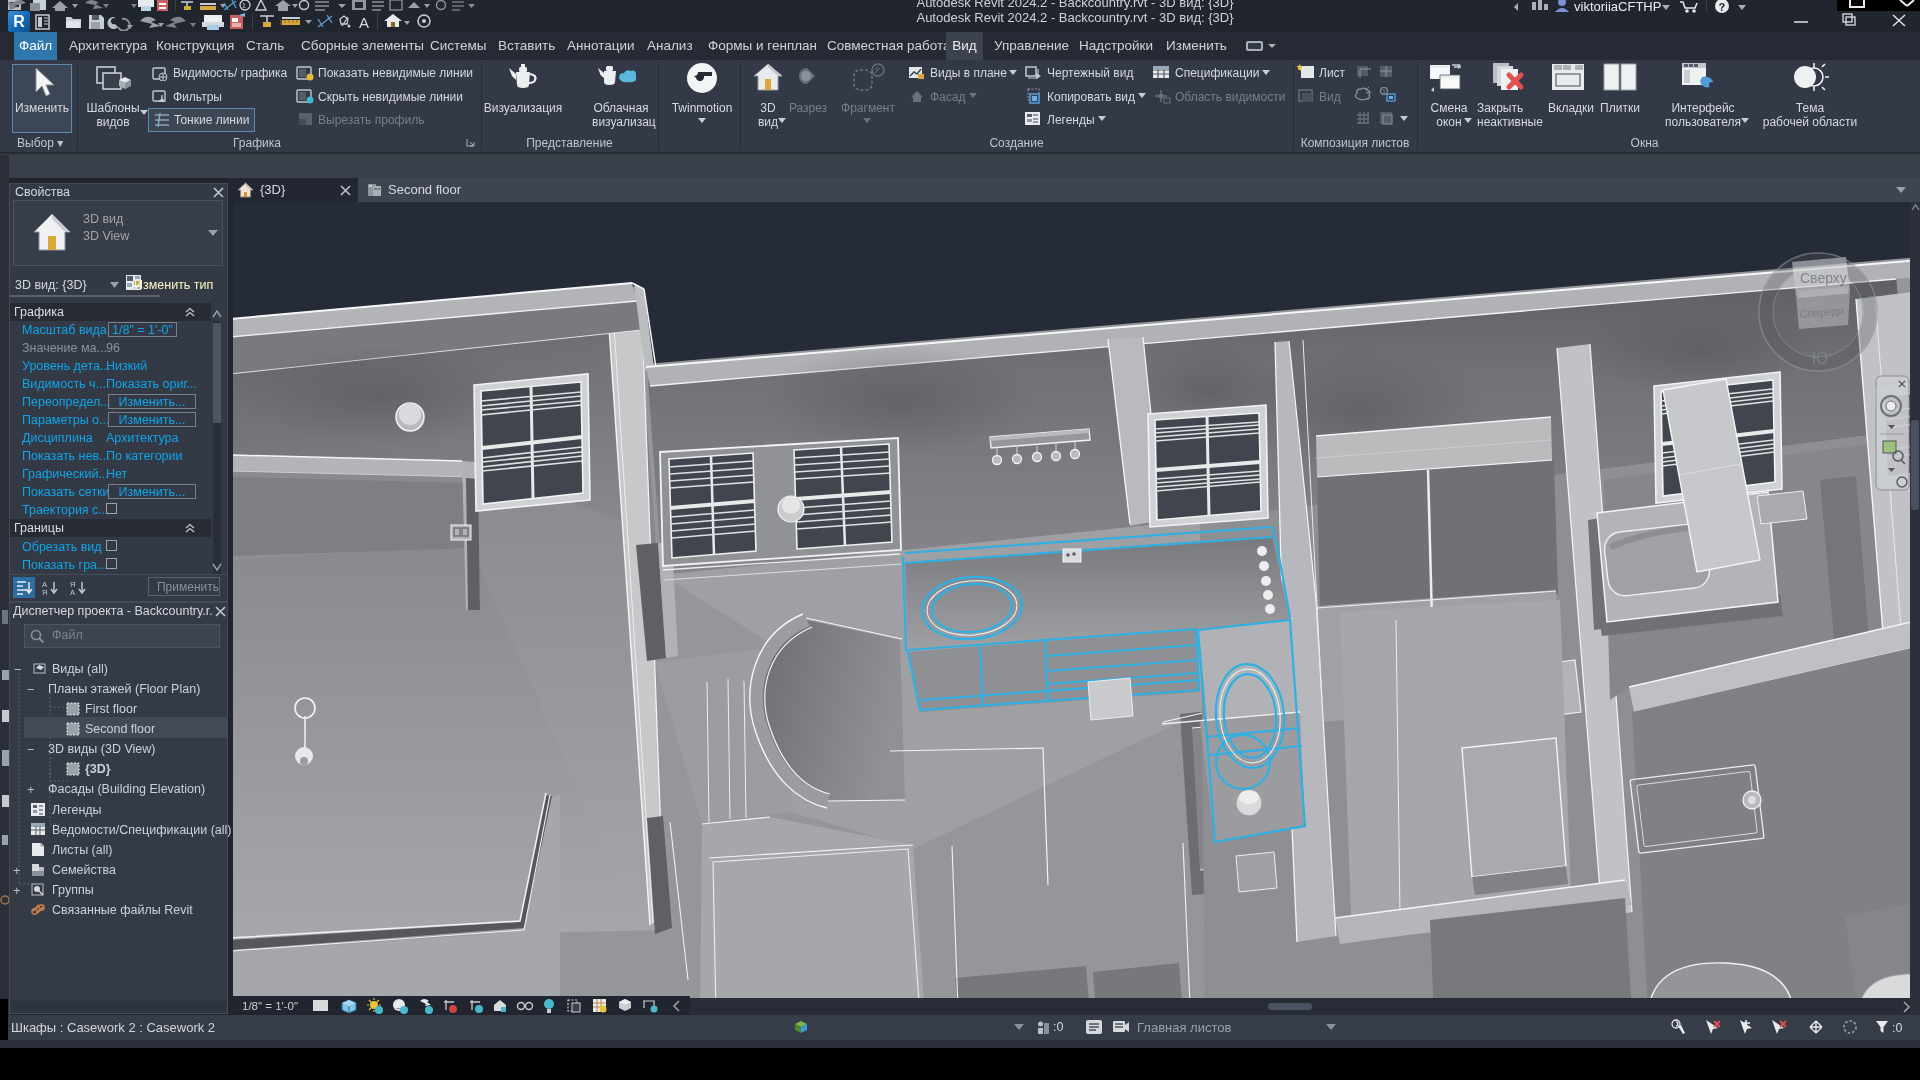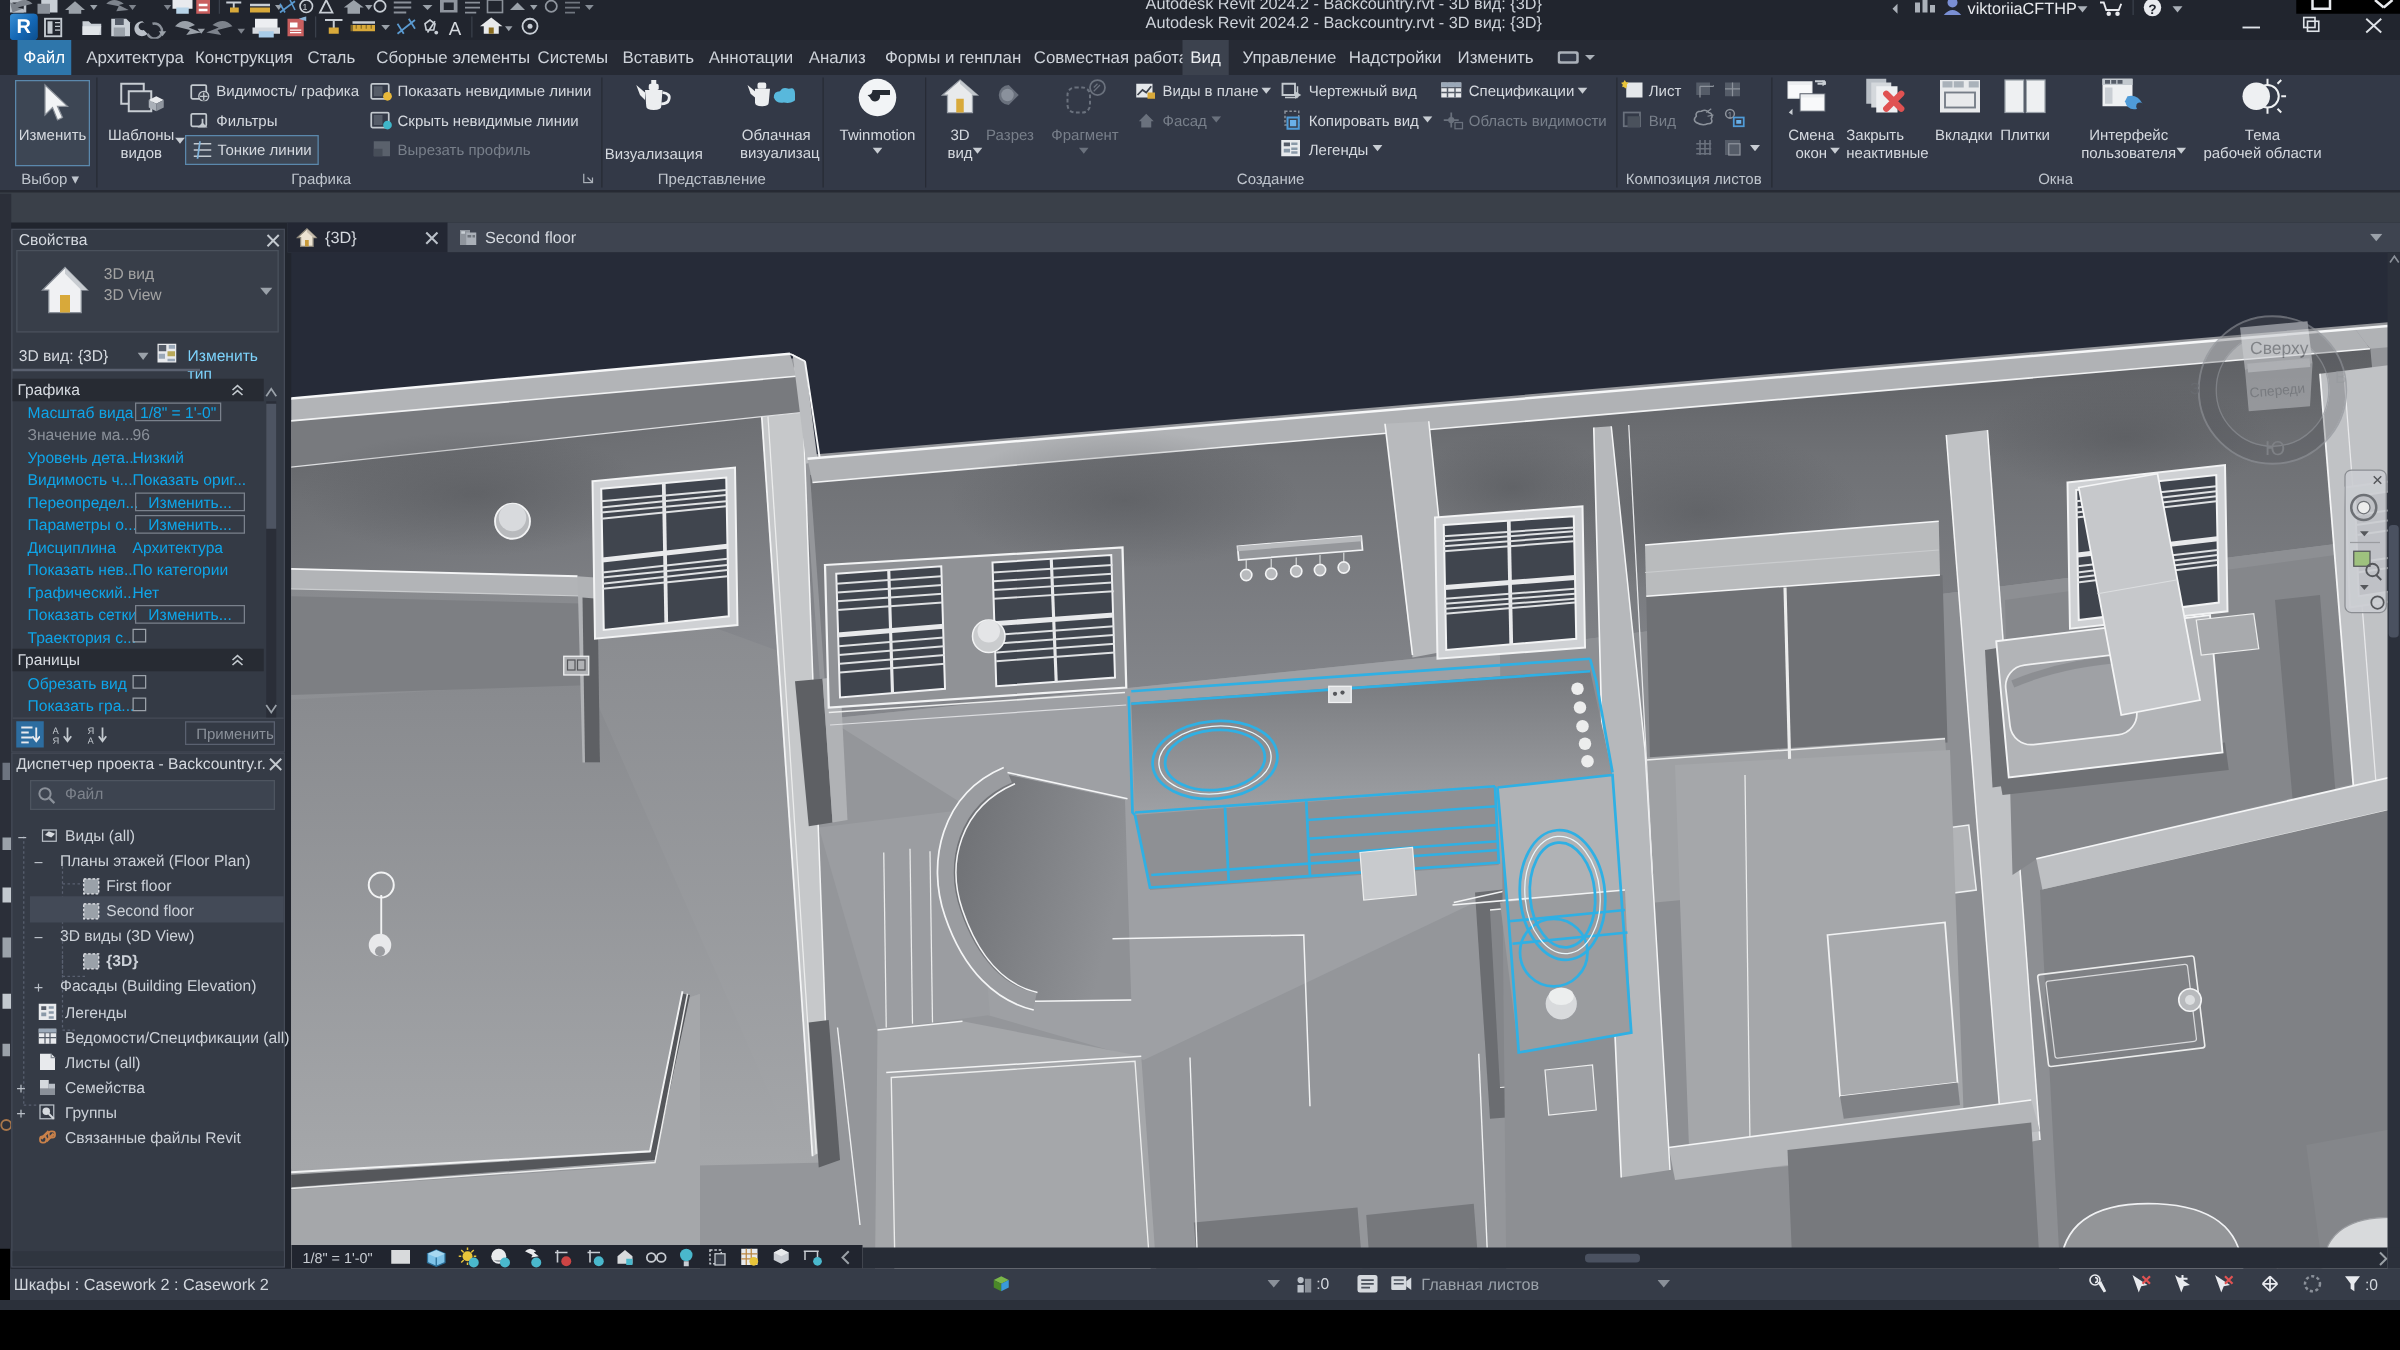--- a/index.html
+++ b/index.html
@@ -255,21 +255,21 @@
       </svg>
     <div class="gsep" style="left:481px"></div>
 
     <svg class="abs" style="left:504px;top:4px" width="38" height="28" viewBox="0 0 38 28">
         <path d="M12 8 L26 8 L25 21 Q25 24 19 24 Q13 24 13 21 Z" fill="#eceef0"></path>
         <path d="M12 10 L5 4 L8 12 L12 16" fill="#eceef0"></path>
         <path d="M26 10 Q33 11 31 16 Q30 19 25 19" fill="none" stroke="#eceef0" stroke-width="2.2"></path>
         <rect x="15" y="3" width="8" height="5" rx="1.5" fill="#eceef0"></rect>
         <rect x="17" y="0" width="4" height="4" fill="#eceef0"></rect>
       </svg>
-    <div class="btext" style="left:483px;top:56px;width:80px;text-align:center">Визуализация</div>
+    <div class="btext" style="left:483px;top:41px;width:80px;text-align:center">Визуализация</div>
     <svg class="abs" style="left:594px;top:4px" width="42" height="28" viewBox="0 0 42 28">
         <path d="M10 7 L22 7 L21 18 Q21 21 15.5 21 Q10 21 10 18 Z" fill="#eceef0"></path>
         <path d="M10 9 L4 4 L6.5 11 L10 14" fill="#eceef0"></path>
         <rect x="12" y="2" width="7" height="5" rx="1.5" fill="#eceef0"></rect>
         <path d="M25 14 q0 -5 5 -5 q2 -4 7 -2 q5 -2 5 4 q3 3 -1 6 q-3 2 -8 1 q-6 1 -8 -4" fill="#58b8dc"></path>
       </svg>
     <div class="btext" style="left:592px;top:41px;width:58px;text-align:center">Облачная<br>визуализац</div>
     <div class="glabel" style="left:481px;width:177px">Представление</div>
     <div class="gsep" style="left:658px"></div>
 
@@ -522,21 +522,21 @@
         <path d="M0 0h9l-4.5 6z" fill="#9aa1a9"></path>
       </svg>
     <svg class="abs" style="left:115px;top:90px" width="17" height="17" viewBox="0 0 17 17">
         <rect x="1" y="1" width="15" height="15" fill="#e8eaed"></rect>
         <rect x="2" y="2" width="6" height="5" fill="#555c68"></rect>
         <rect x="10" y="2" width="5" height="3" fill="#9aa8b8"></rect>
         <rect x="2" y="9" width="5" height="4" fill="#9aa8b8"></rect>
         <rect x="9" y="7" width="6" height="4" fill="#b8a858"></rect>
         <rect x="9" y="13" width="6" height="2" fill="#9aa8b8"></rect>
       </svg>
-    <div class="abs" style="left:140px;top:94px;font-size:12.5px;color:#7dd3fc">Изменить тип</div>
+    <div class="abs" style="left:124px;top:94px;font-size:12.5px;color:#fef9c3">Изменить тип</div>
     <div class="abs" style="left:0px;top:111px;width:150px;height:2px;background:#5a6170"></div>
     <div class="phead" style="top:119px;line-height:18px"><span style="margin-left:4px">Графика</span><svg style="position:absolute;right:16px;top:4px" width="10" height="10">
           <path d="M1 5 l4 -3.5 4 3.5 M1 9 l4 -3.5 4 3.5" fill="none" stroke="#c3c9cf" stroke-width="1.3"></path>
         </svg></div>
     <div class="prow" style="top:137px">
         <span class="pname">Масштаб вида</span>
         <span class="pval" style="left:98px;top:1px;border:1px solid #7a818c;padding:0 3px;height:15px">1/8" = 1'-0"</span>
       </div>
     <div class="prow" style="top:155px;color:#8a9099">
         <span class="pname">Значение ма...</span>

